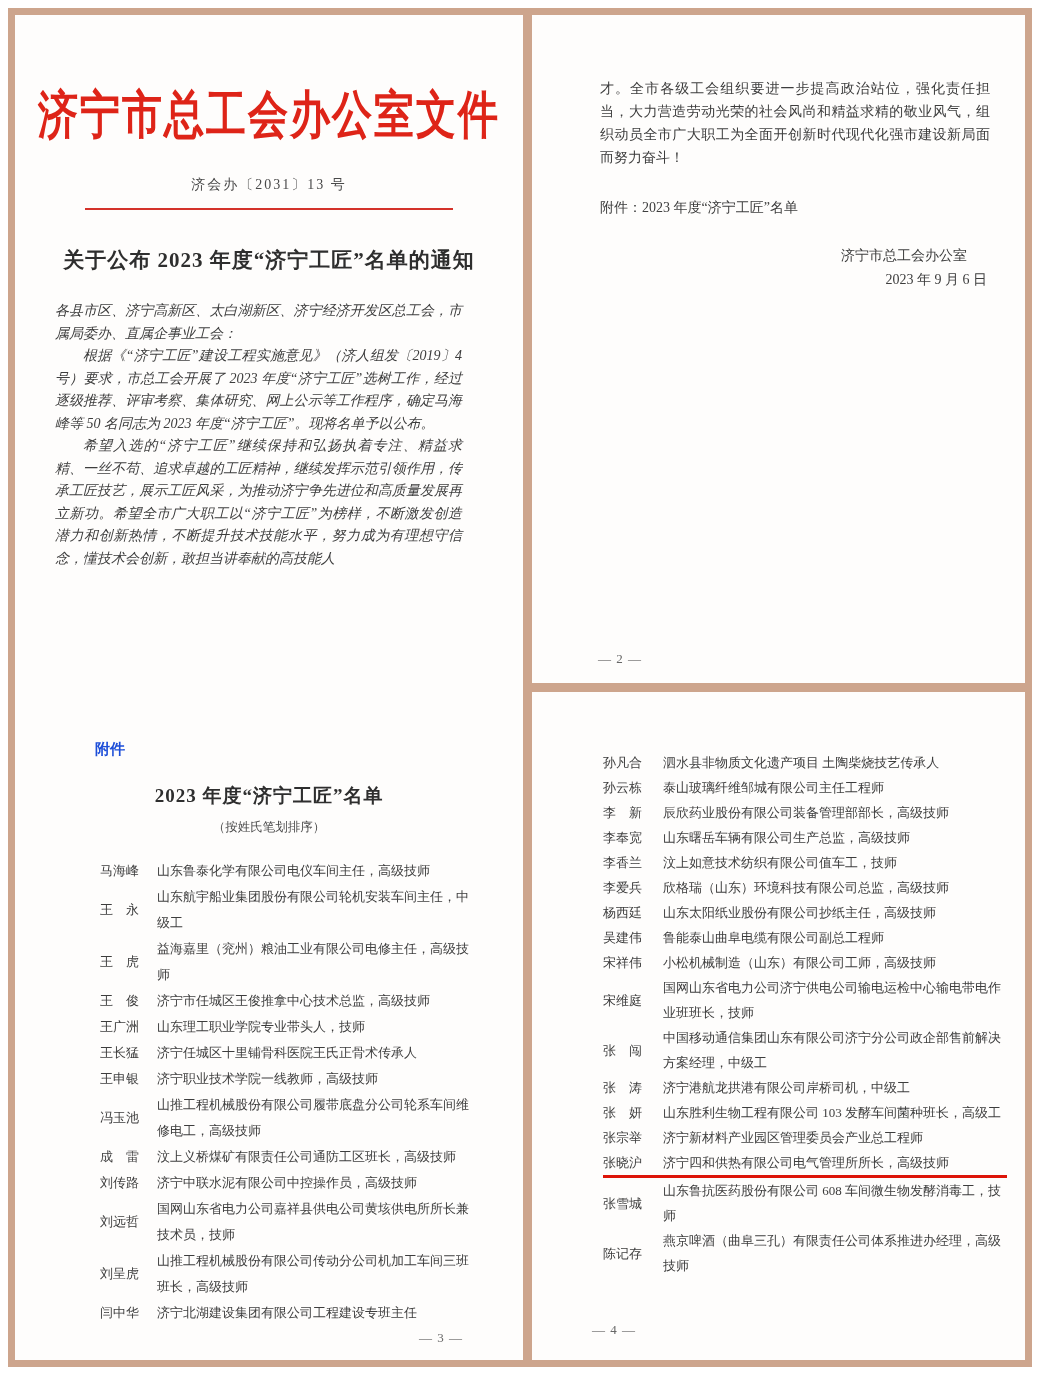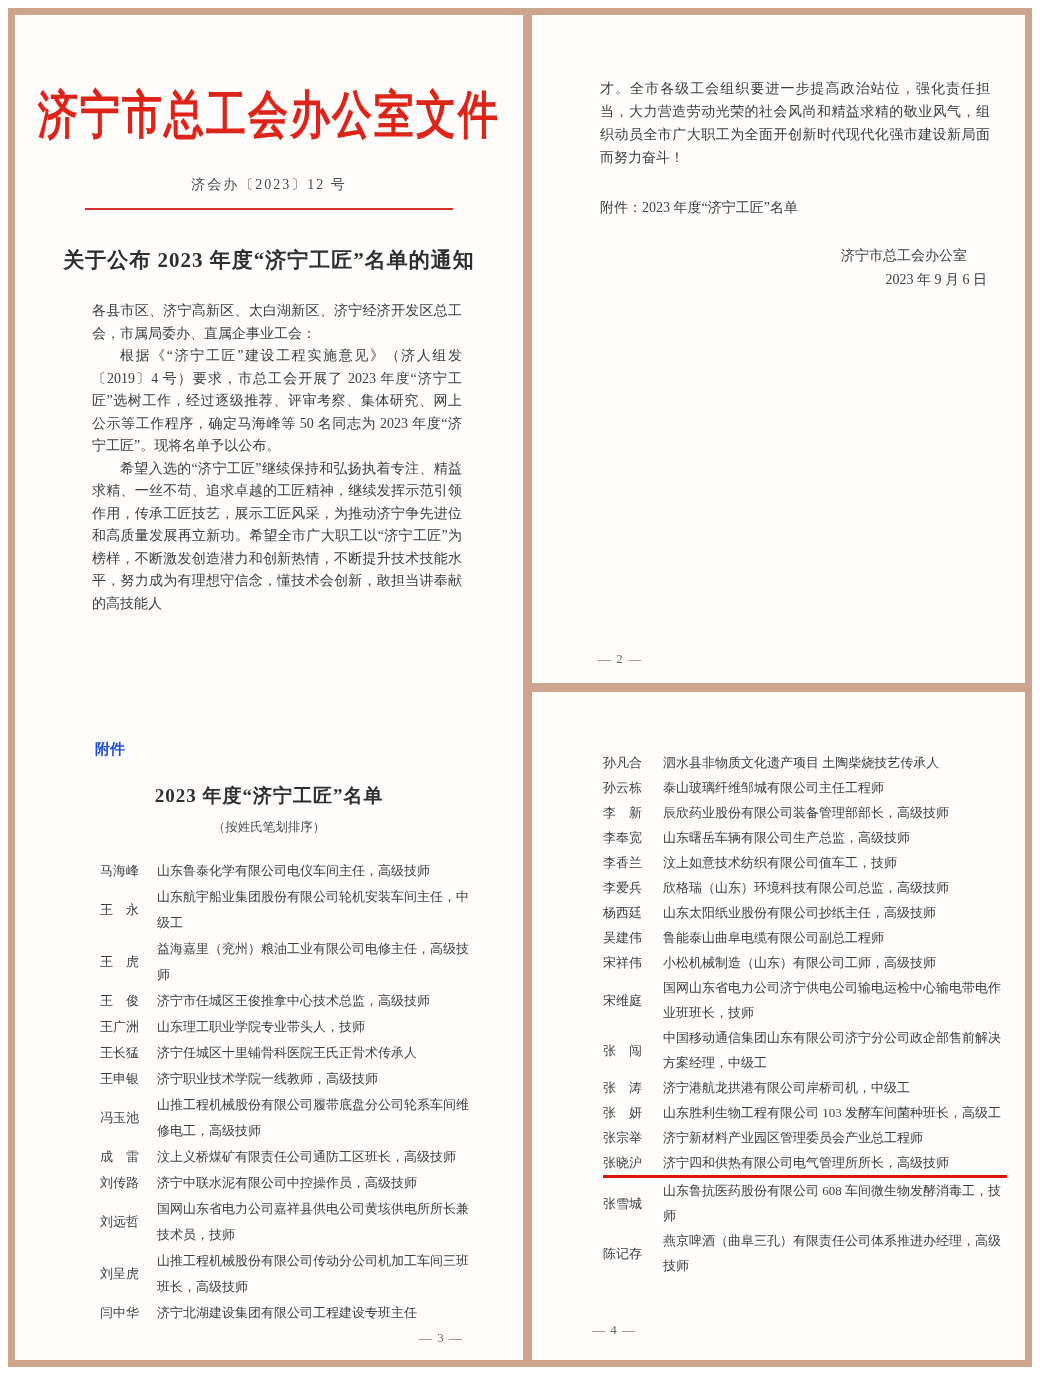--- a/index.html
+++ b/index.html
@@ -19,22 +19,22 @@
   .q3 { left:15px;  top:692px; width:508px; height:668px; }
   .q4 { left:532px; top:692px; width:493px; height:668px; }
 
   
   .doc-header { margin-top:72px; text-align:center; color:#de2418; font-weight:bold;
                 font-size:40px; letter-spacing:2px; transform:scaleY(1.28); transform-origin:center;
                 white-space:nowrap; }
   .doc-number { margin-top:34px; text-align:center; font-size:14px; letter-spacing:2px; color:#4a4a4a; }
   .red-rule   { margin:14px auto 0 auto; width:368px; height:2px; background:#d4322a; }
   .doc-title  { margin-top:36px; text-align:center; font-size:21px; font-weight:bold; color:#2e2e2e; letter-spacing:1px; }
-  .p1-body    { margin-top:26px; padding:0 61px 0 77px; font-size:14px; line-height:22.5px;
-                text-align:justify; color:#3d3d3d; }
+  .p1-body    { margin-top:26px; padding:0 61px 0 40px; font-size:14px; line-height:22.5px;
+                text-align:justify; color:#3d3d3d;font-style:italic; }
   .p1-body .indent { text-indent:2em; }
 
   
   .p2-body { padding:62px 35px 0 68px; font-size:14px; line-height:23px; text-align:justify; }
   .p2-attachment { margin-top:30px; padding-left:68px; font-size:14px; }
   .p2-signature  { margin-top:30px; padding-right:58px; text-align:right; font-size:14px; }
   .p2-date       { margin-top:6px;  padding-right:38px; text-align:right; font-size:14px; }
 
   
   .p3-attachment { margin-top:48px; padding-left:80px; font-size:15px; font-weight:bold; color:#1d4ed8; }
@@ -63,21 +63,21 @@
 </head>
 <body>
 
 <div class="canvas">
   <div class="frame"></div>
   <div class="divider-v"></div>
   <div class="divider-h"></div>
 
   <div class="quad q1">
     <div class="doc-header">济宁市总工会办公室文件</div>
-    <div class="doc-number">济会办〔2023〕12 号</div>
+    <div class="doc-number">济会办〔2031〕13 号</div>
     <div class="red-rule"></div>
     <div class="doc-title">关于公布 2023 年度“济宁工匠”名单的通知</div>
     <div class="p1-body">
       <p>各县市区、济宁高新区、太白湖新区、济宁经济开发区总工会，市属局委办、直属企事业工会：</p>
       <p class="indent">根据《“济宁工匠”建设工程实施意见》（济人组发〔2019〕4 号）要求，市总工会开展了 2023 年度“济宁工匠”选树工作，经过逐级推荐、评审考察、集体研究、网上公示等工作程序，确定马海峰等 50 名同志为 2023 年度“济宁工匠”。现将名单予以公布。</p>
       <p class="indent">希望入选的“济宁工匠”继续保持和弘扬执着专注、精益求精、一丝不苟、追求卓越的工匠精神，继续发挥示范引领作用，传承工匠技艺，展示工匠风采，为推动济宁争先进位和高质量发展再立新功。希望全市广大职工以“济宁工匠”为榜样，不断激发创造潜力和创新热情，不断提升技术技能水平，努力成为有理想守信念，懂技术会创新，敢担当讲奉献的高技能人</p>
     </div>
     <div class="page-number">— 1 —</div>
   </div>
 

